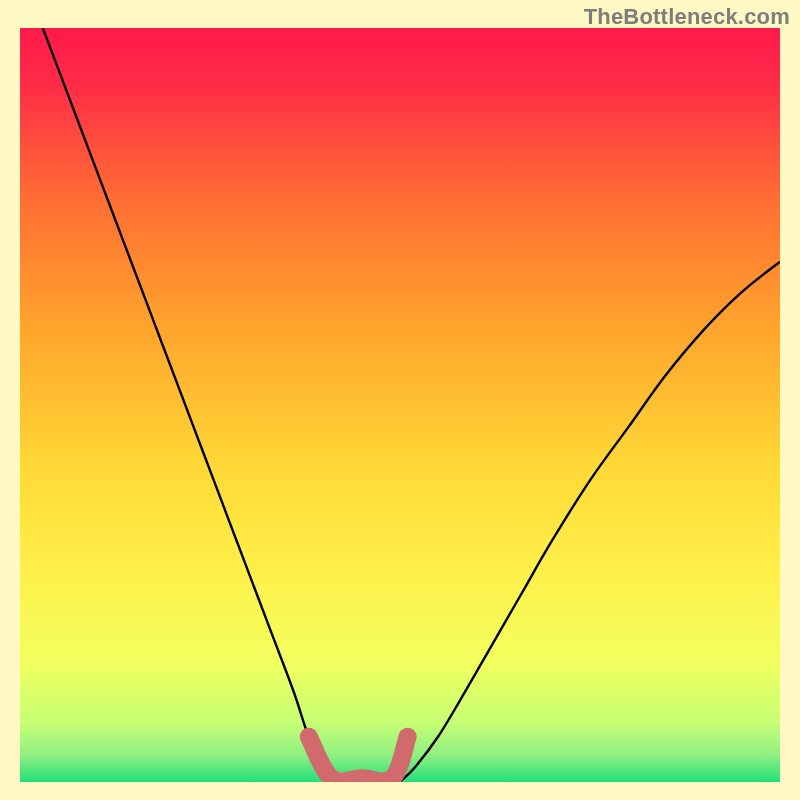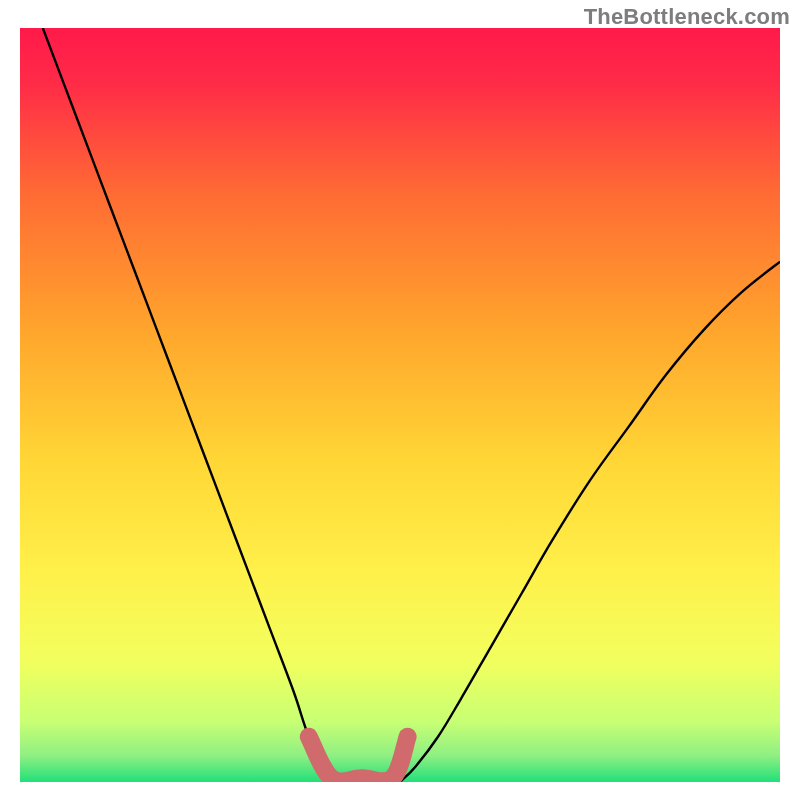--- a/index.html
+++ b/index.html
@@ -10,21 +10,21 @@
     background: #000;
     overflow: hidden;
     font-family: Arial, Helvetica, sans-serif;
   }
   .frame {
     position: absolute;
     left: 0;
     top: 0;
     width: 800px;
     height: 800px;
-    background: #ffffff;
+    background: #fef9c3;
   }
   .watermark {
     position: absolute;
     top: 4px;
     right: 10px;
     color: #7e7d7e;
     font-size: 22px;
     font-weight: 600;
     letter-spacing: 0.2px;
     user-select: none;

